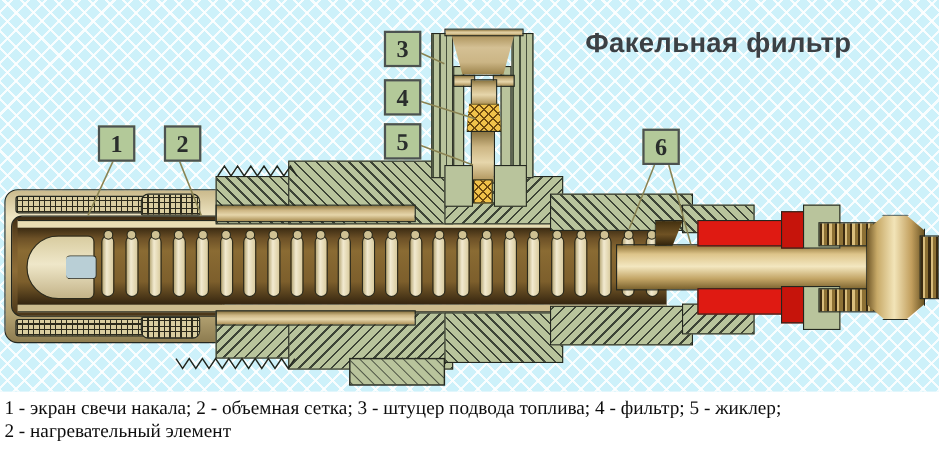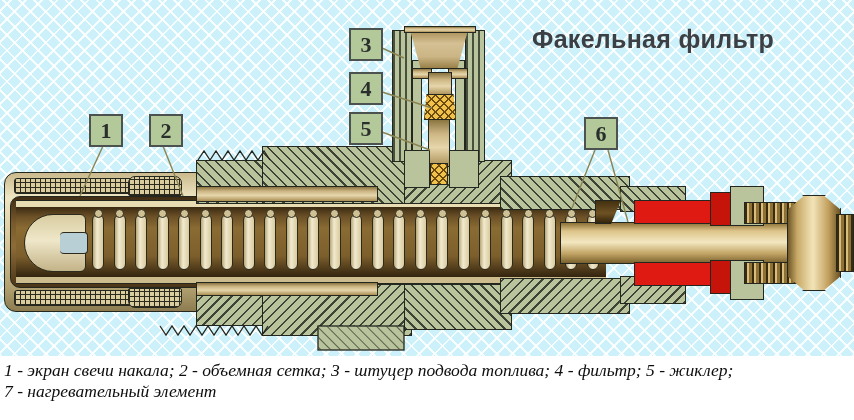--- a/index.html
+++ b/index.html
@@ -74,21 +74,21 @@
       repeating-linear-gradient(45deg,#6d4a10 0 1.3px, rgba(0,0,0,0) 1.3px 6px),
       repeating-linear-gradient(-45deg,#6d4a10 0 1.3px, rgba(0,0,0,0) 1.3px 6px);
   }
 
   svg.ov{position:absolute;left:0;top:0;width:854px;height:356px;overflow:visible;}
 
   
   #caption{
     position:absolute;left:4px;top:360px;width:846px;
     font-family:"Liberation Serif", serif;
-    font-size:17.5px;color:#0d0d0d;line-height:21px;font-style:italic;
+    font-size:17.5px;color:#0d0d0d;line-height:21px;
   }
 </style>
 </head>
 <body>
 
 <div id="stage">
 
   <div id="panel">
 
     <div id="title">Факельная фильтр</div>
@@ -284,16 +284,16 @@
         <span>5</span>
       </div>
     <div class="cbox" style="left:584px;top:117px;">
         <span>6</span>
       </div>
 
   </div>
 
   <div id="caption">
     <div>1 - экран свечи накала; 2 - объемная сетка; 3 - штуцер подвода топлива; 4 - фильтр; 5 - жиклер;</div>
-    <div>7 - нагревательный элемент</div>
+    <div>2 - нагревательный элемент</div>
   </div>
 
 </div>
 
 </body></html>

